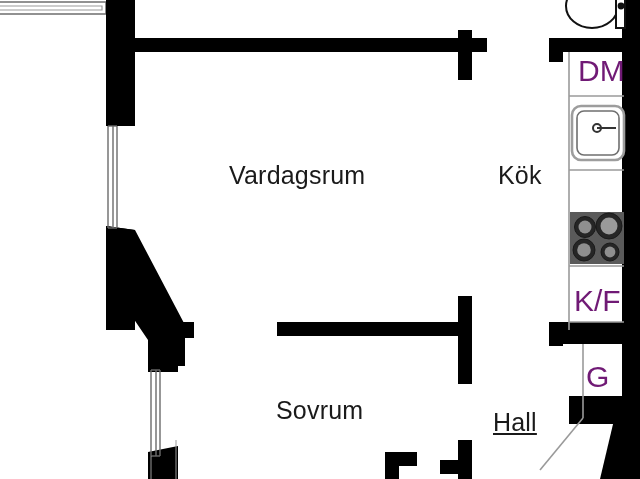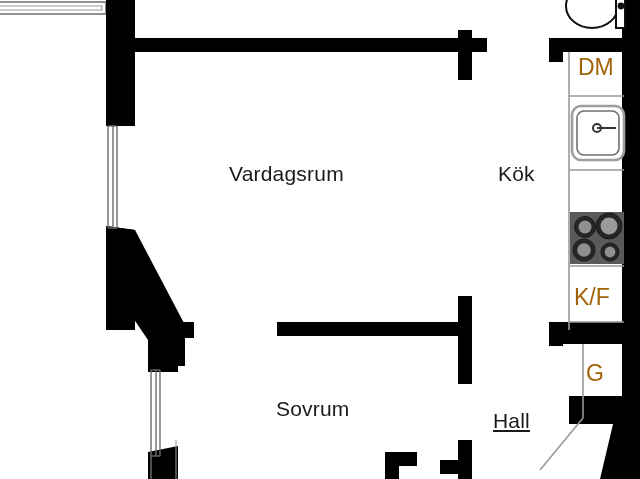--- a/index.html
+++ b/index.html
@@ -20,32 +20,32 @@
     top: 0;
     left: 0;
     width: 640px;
     height: 479px;
     display: block;
   }
   .room-label {
     position: absolute;
     color: #1a1a1a;
     font-family: "Liberation Sans", sans-serif;
-    font-size: 21px;
+    font-size: 25px;
     font-weight: 400;
     letter-spacing: 0.2px;
     white-space: nowrap;
     line-height: 1;
     user-select: none;
   }
   .appliance-label {
     position: absolute;
-    color: #a16207;
+    color: #701a75;
     font-family: "Liberation Sans", sans-serif;
-    font-size: 23px;
+    font-size: 30px;
     font-weight: 400;
     white-space: nowrap;
     line-height: 1;
     user-select: none;
     text-align: center;
   }
 </style>
 </head>
 <body>
 

